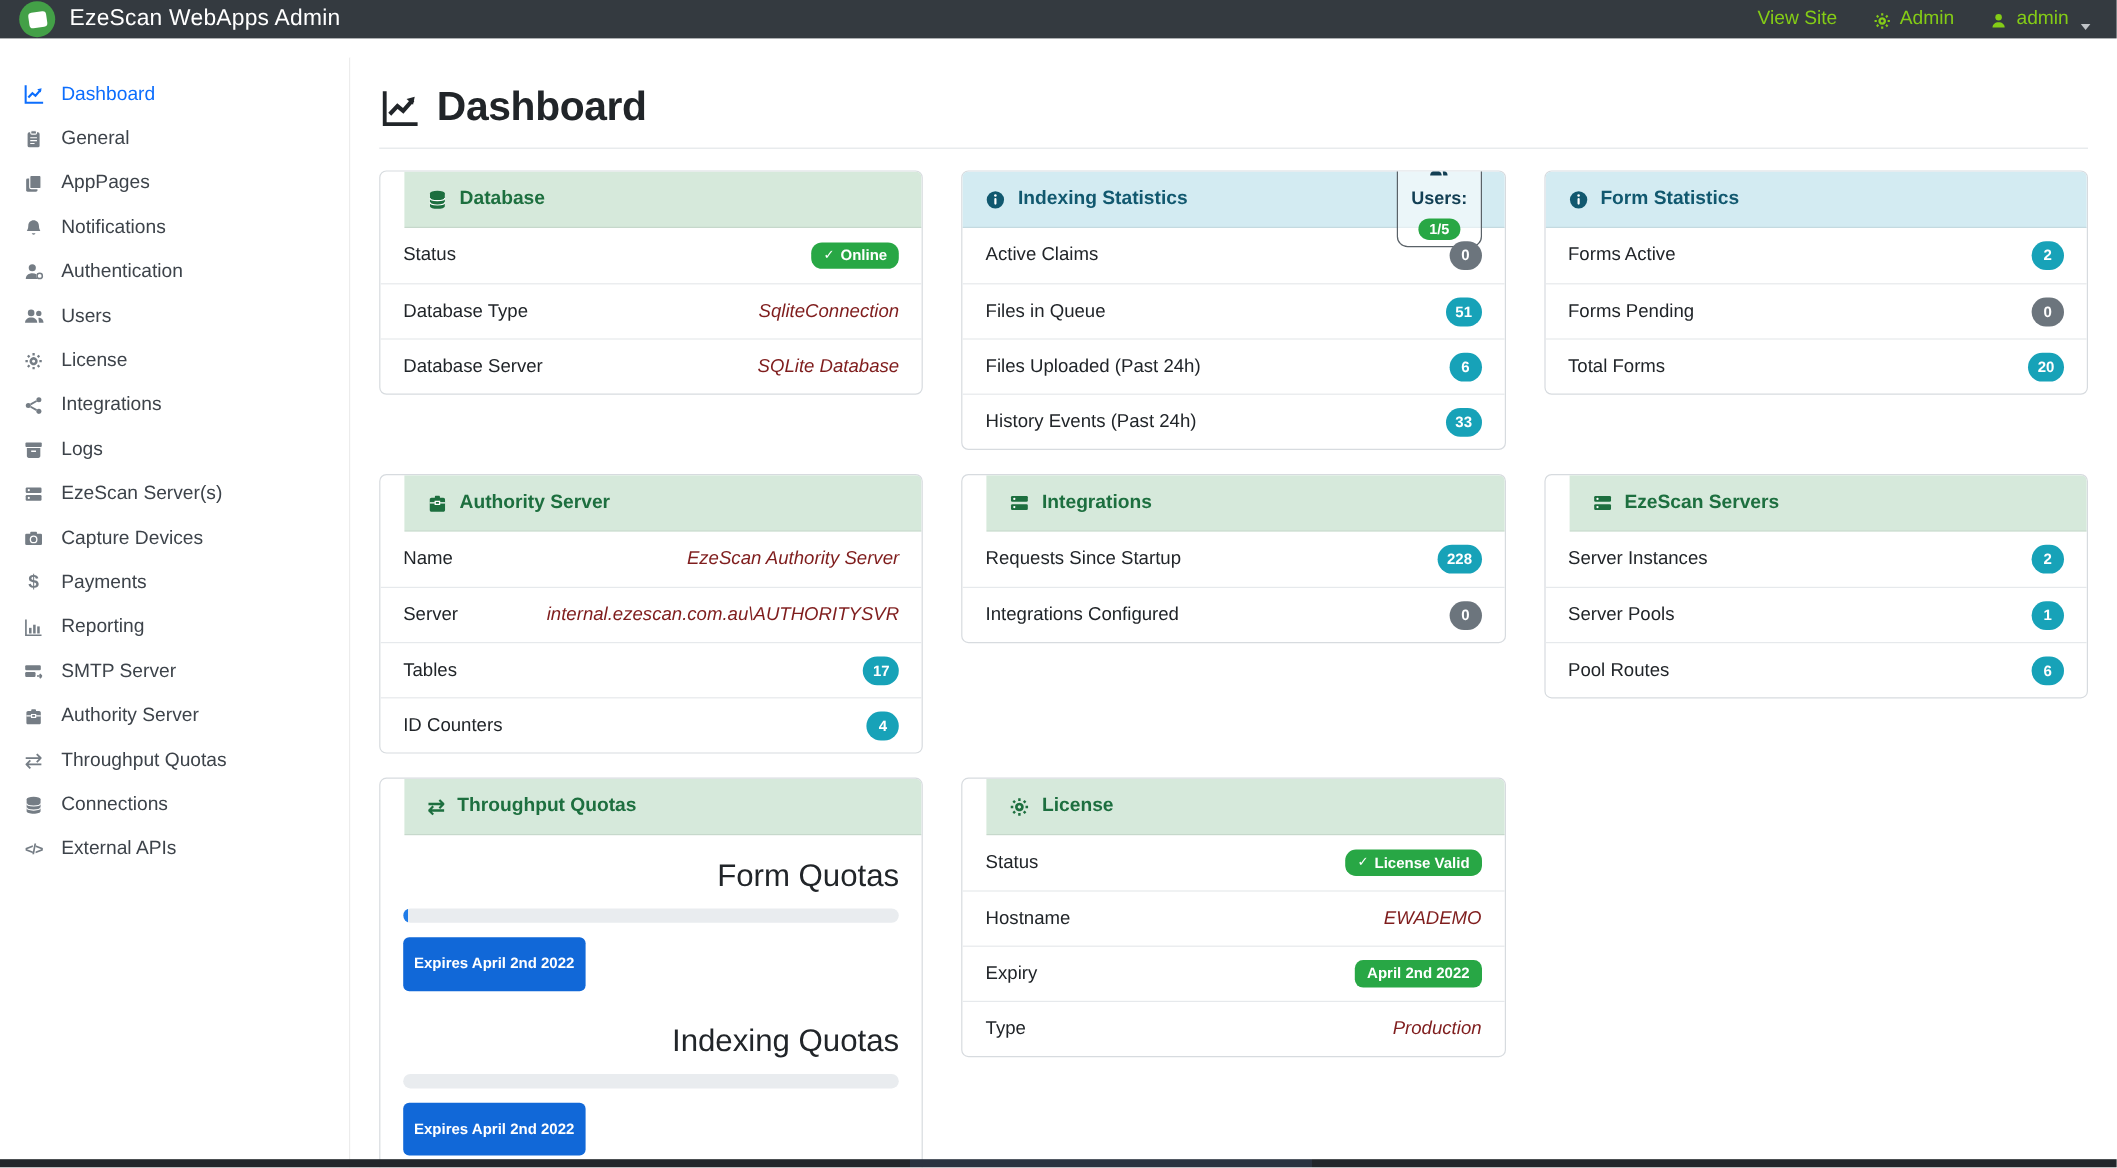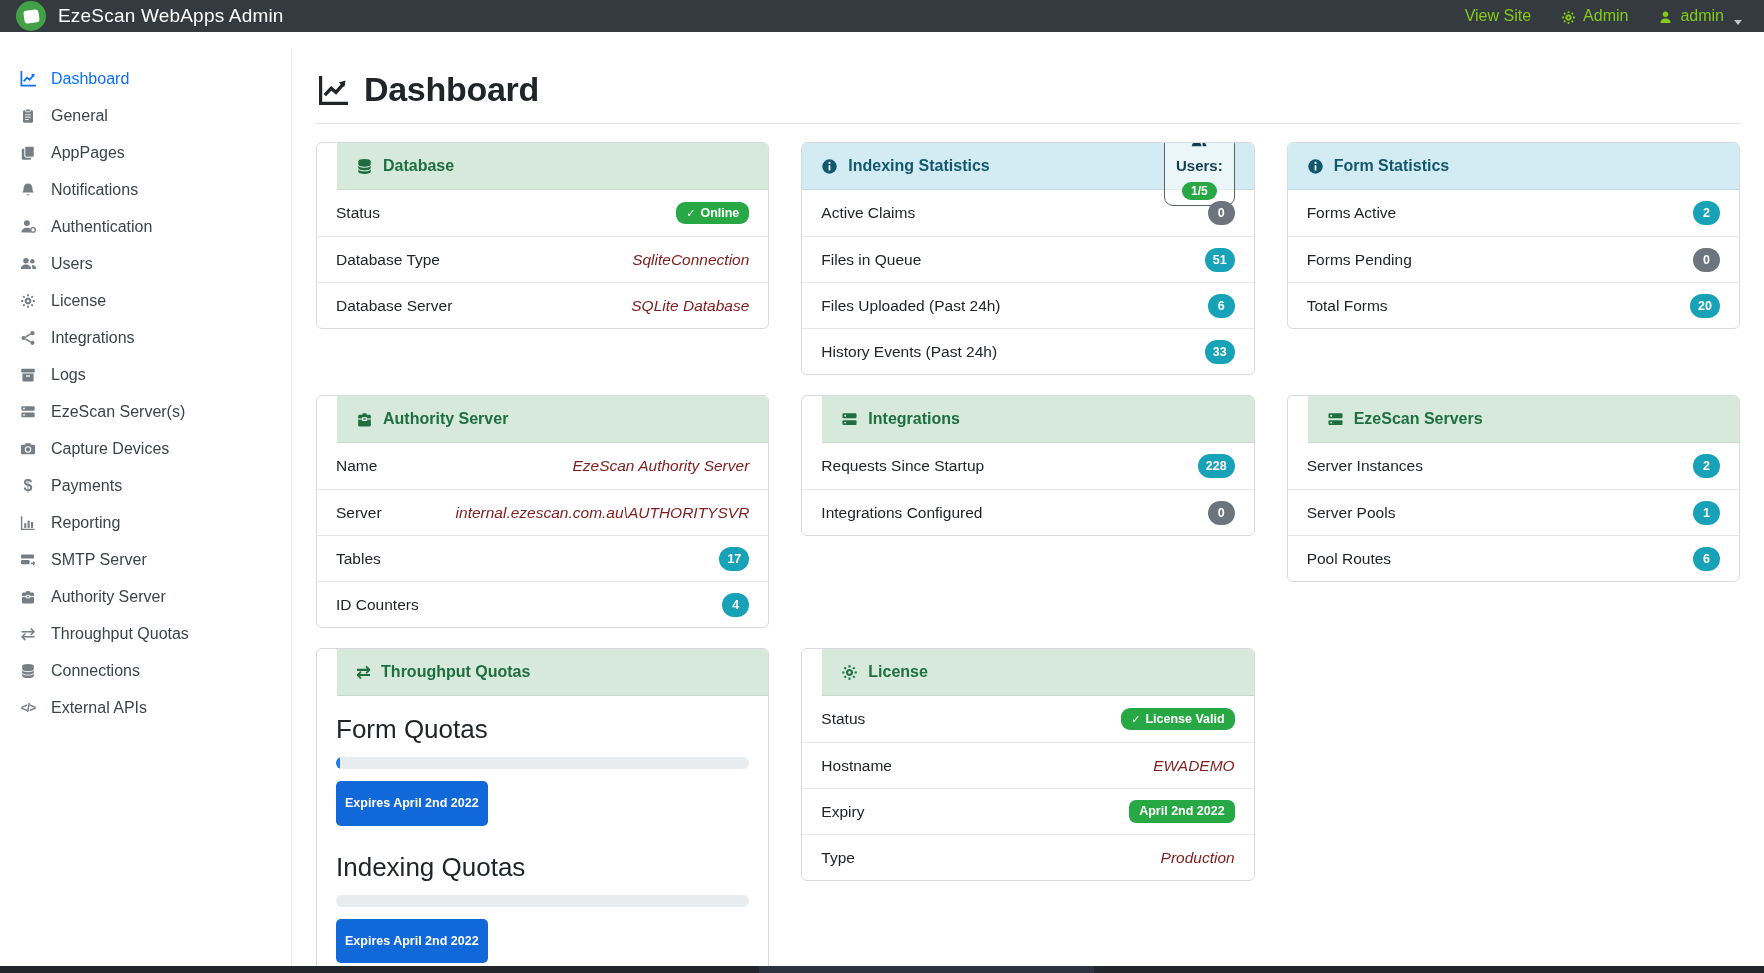--- a/index.html
+++ b/index.html
@@ -65,21 +65,21 @@
                 padding:16px 9px; border-radius:5px; line-height:1; }
   .chk { font-size:11px; line-height:1; }
 
   .users-btn { margin-left:auto; display:inline-flex; align-items:center; gap:8px;
                border:1px solid #5a6268; border-radius:9px; background:rgba(255,255,255,.55);
                padding:5px 11px; color:#123f54; font-size:15px; font-weight:700; cursor:pointer;flex-direction:column; }
   .users-pill { background:#28a745; color:#fff; border-radius:10px; padding:3px 9px;
                 font-size:12px; font-weight:700; line-height:1; }
 
   .tq-body { padding:10px 19px 22px 19px; }
-  .tq-h { font-size:26px; font-weight:400; color:#212529; margin:8px 0 12px 0; }
+  .tq-h { font-size:26px; font-weight:400; color:#212529; margin:8px 0 12px 0;text-align:right; }
   .tq-h + .track + .badge-blue { margin-bottom:4px; }
   .track { position:relative; height:12px; background:#e9ecef; border-radius:7px; margin-bottom:12px; overflow:hidden; }
   .fill { position:absolute; left:0; top:0; bottom:0; background:#1e7be8; border-radius:7px 0 0 7px; }
   .tq-sec2 { margin-top:22px; }
 
   .taskbar-edge { position:absolute; left:0; right:0; bottom:0; height:7px; z-index:20;
                   background:linear-gradient(to right, #22262a 0 43%, #2b3340 43% 62%, #22262a 62%); }
 </style>
 </head>
 <body>

